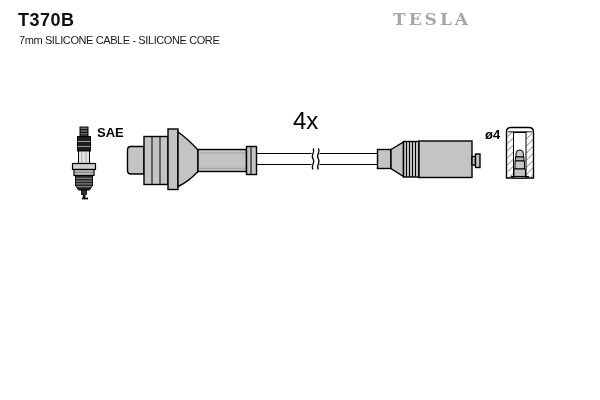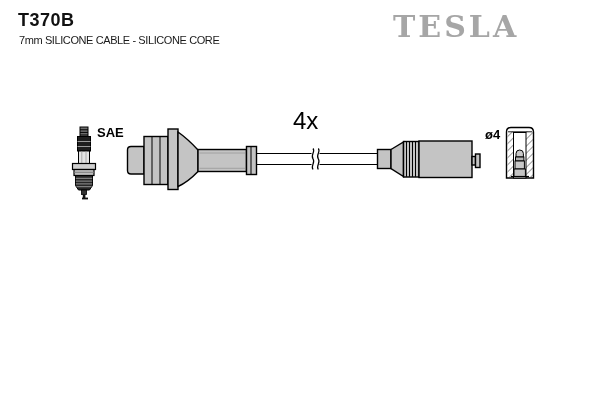--- a/index.html
+++ b/index.html
@@ -11,21 +11,21 @@
     position:absolute;left:18px;top:10px;
     font-size:18px;font-weight:bold;color:#111;letter-spacing:0.5px;
   }
   .subtitle{
     position:absolute;left:19px;top:34px;
     font-size:11px;color:#1a1a1a;letter-spacing:-0.4px;white-space:nowrap;
   }
   .brand-logo{
     position:absolute;left:393px;top:9px;
     font-family:"DejaVu Serif", serif;
-    font-size:30px;font-weight:bold;color:#a6a6a6;letter-spacing:3px;
+    font-size:17px;font-weight:bold;color:#a6a6a6;letter-spacing:3px;
   }
   svg text{font-family:"Liberation Sans", sans-serif;fill:#000;}
   .lbl-sae{font-size:13px;font-weight:bold;}
   .lbl-qty{font-size:24px;}
   .lbl-dia{font-size:13px;font-weight:bold;}
   .gray{fill:#c4c4c4;stroke:#000;stroke-width:1.4;}
   .thin{stroke:#000;stroke-width:1;fill:none;}
   .cable{stroke:#000;stroke-width:1.2;fill:none;}
 </style>
 </head>

